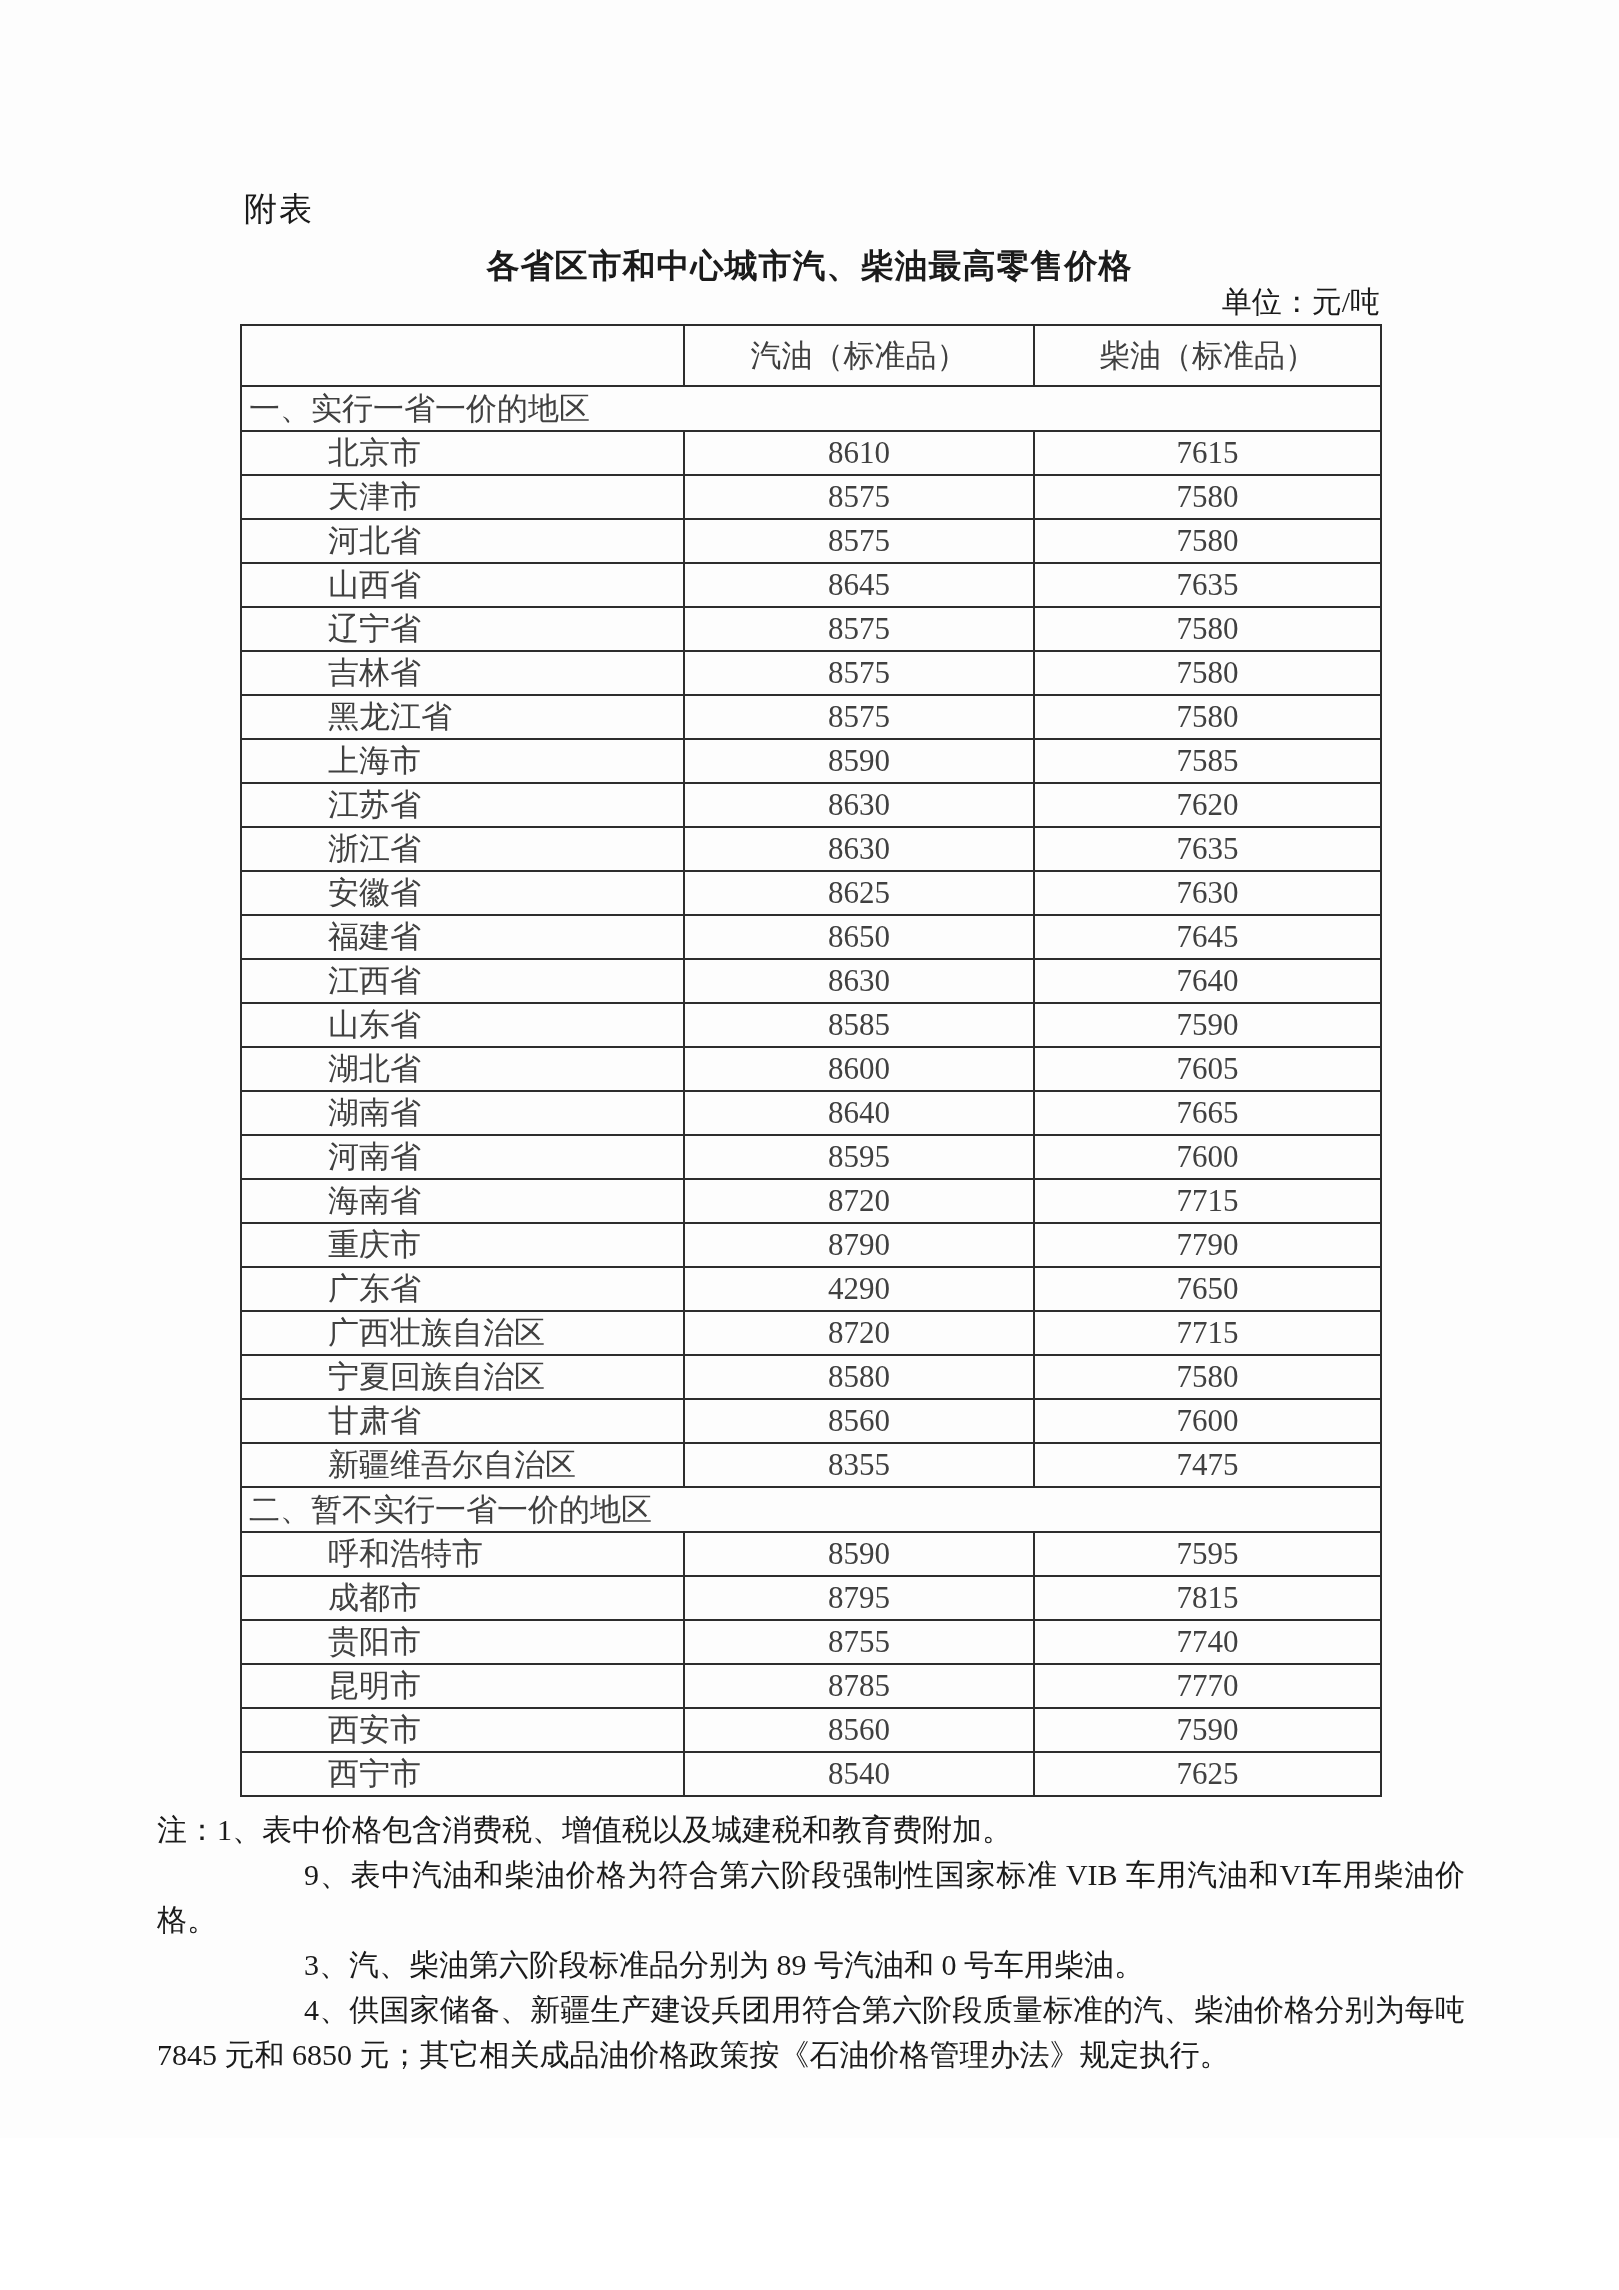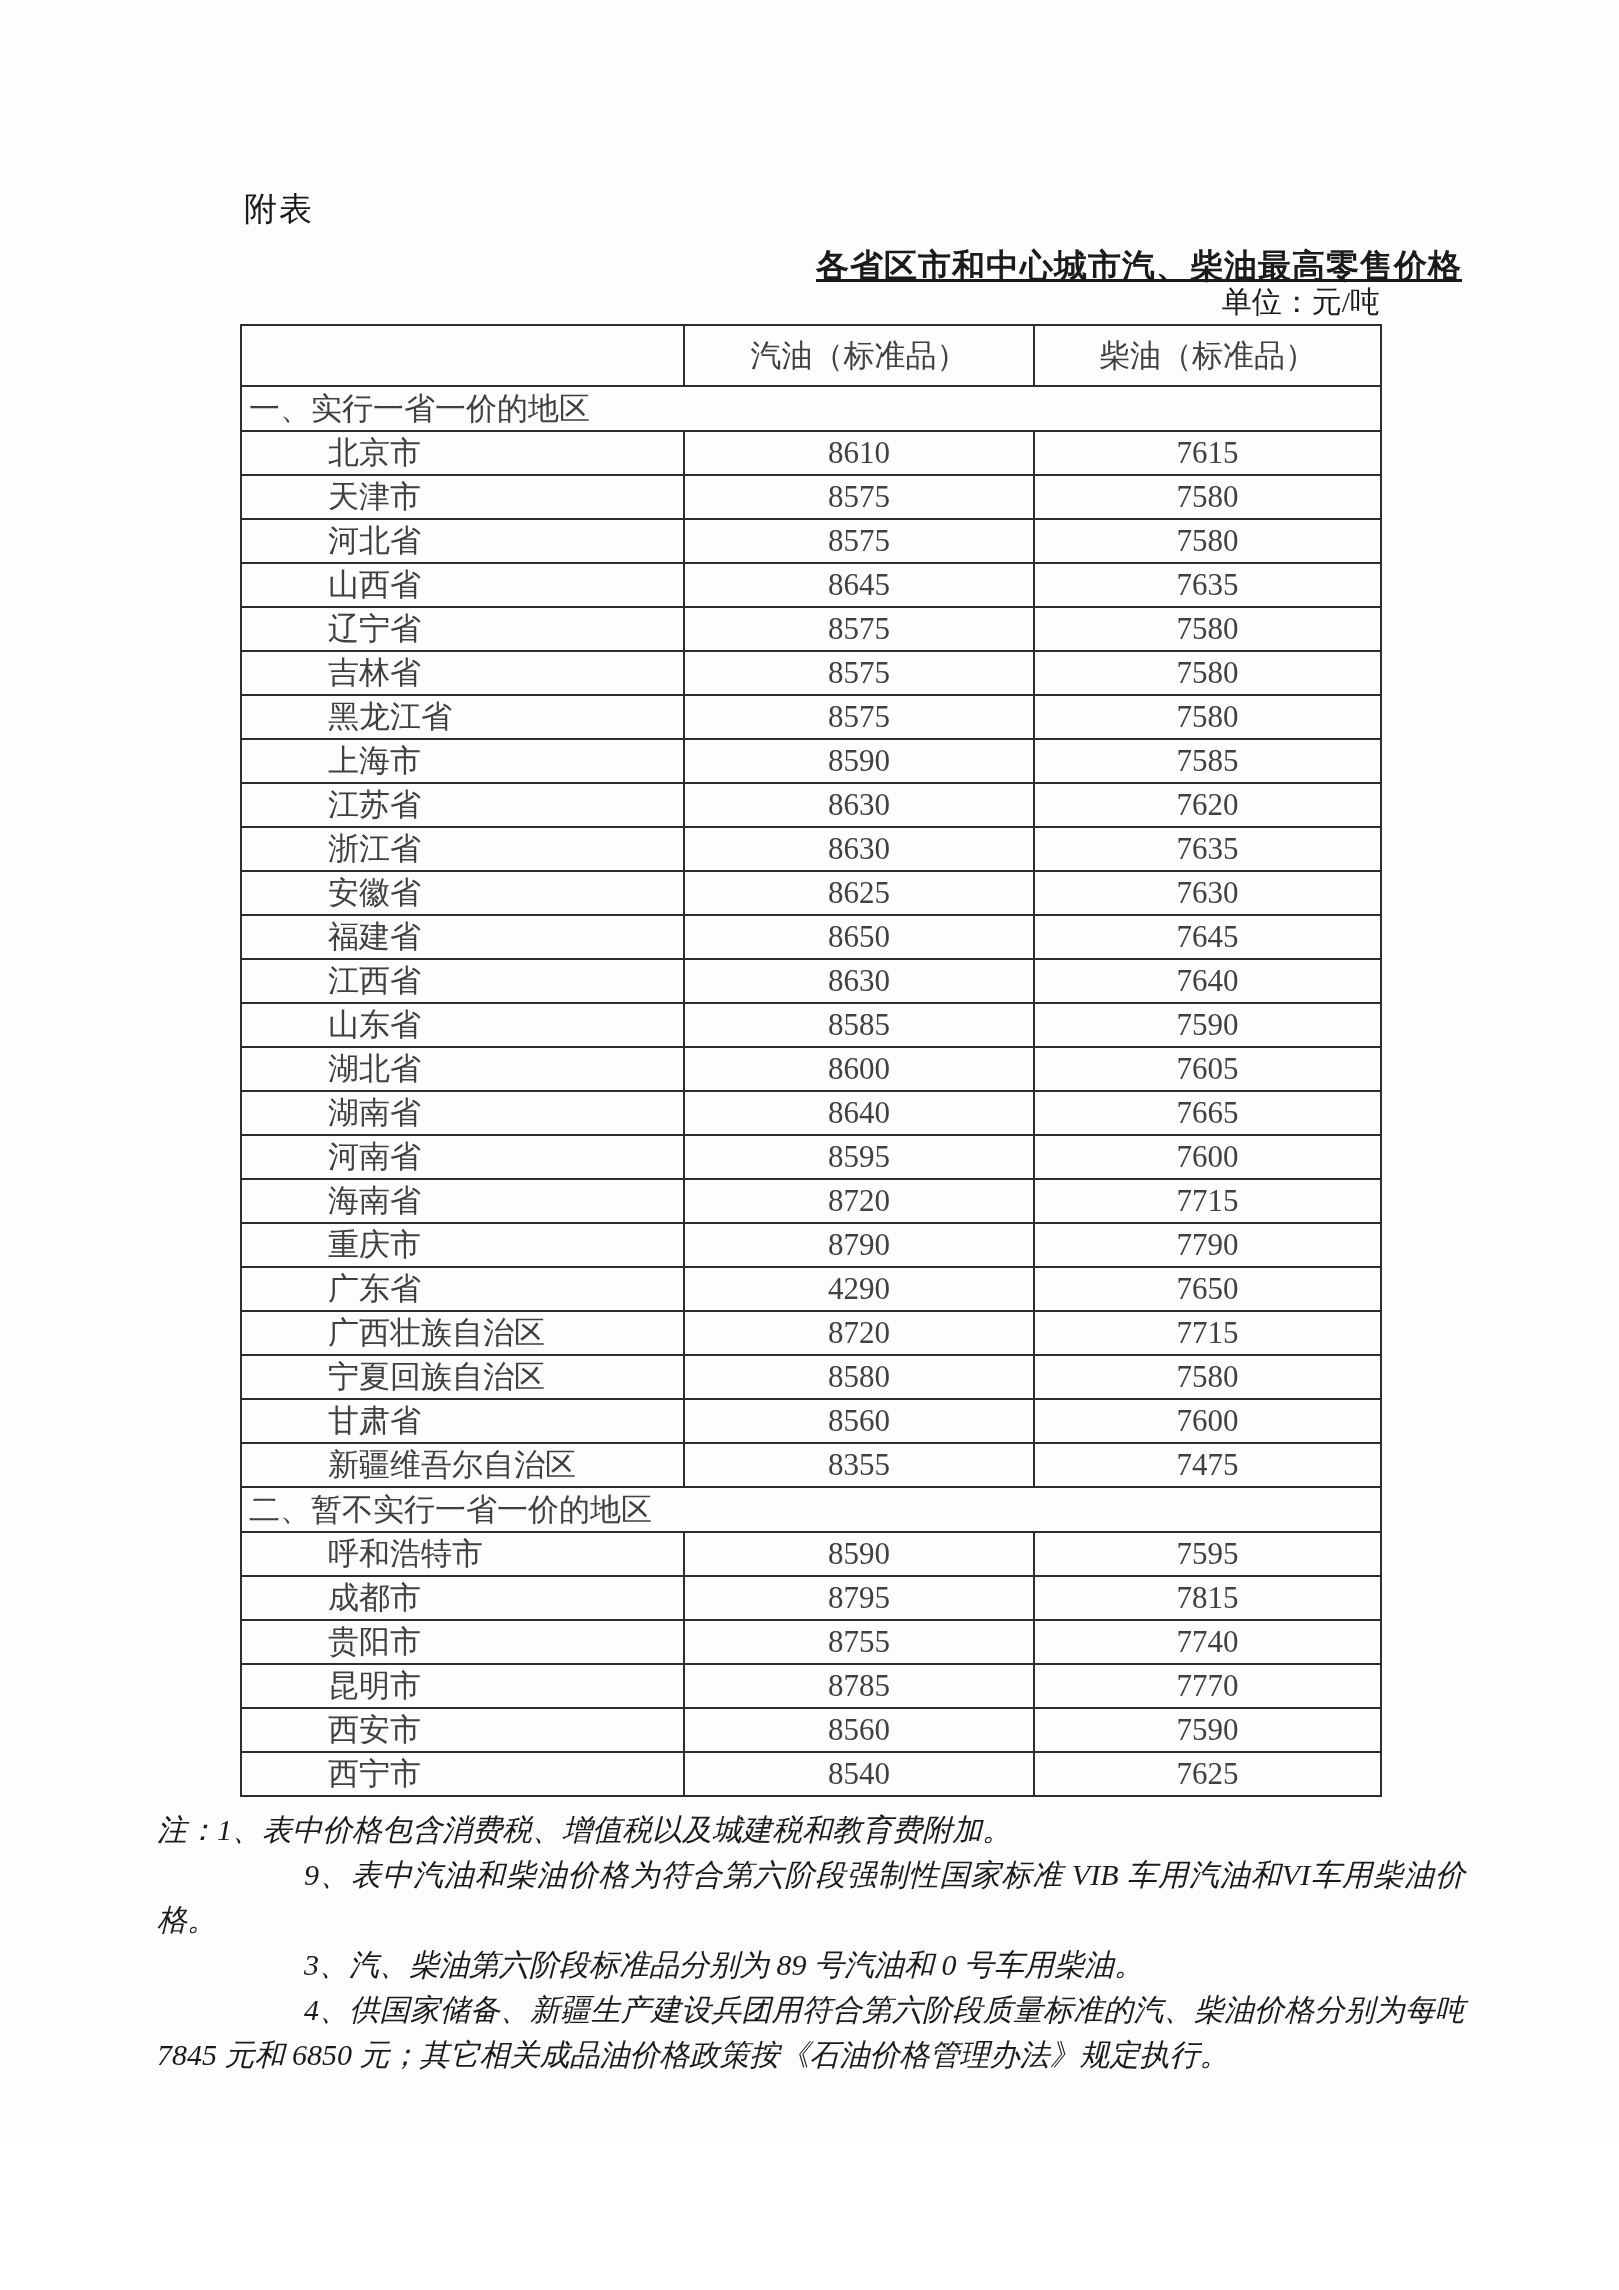--- a/index.html
+++ b/index.html
@@ -19,27 +19,26 @@
     top: 190px;
     font-size: 33px;
     line-height: 39px;
     letter-spacing: 2px;
   }
   .doc-title {
     position: absolute;
     left: 157px;
     right: 157px;
     top: 245px;
-    text-align: right;
+    text-align: center;
     font-family: "Liberation Sans", "DejaVu Sans", sans-serif;
     font-weight: 700;
     font-size: 33px;
     line-height: 41px;
     letter-spacing: 1px;
-    text-decoration: underline;
   }
   .unit-label {
     position: absolute;
     right: 239px;
     top: 283px;
     font-size: 30px;
     line-height: 37px;
   }
   table.price-table {
     position: absolute;
@@ -78,21 +77,21 @@
   td.price-cell { text-align: center; margin-top: 40px; }
   .notes {
     position: absolute;
     left: 157px;
     top: 1807px;
     width: 1308px;
     font-size: 30px;
     line-height: 45px;
     text-align: justify;
   }
-  .notes p { margin: 0; font-style: italic; }
+  .notes p { margin: 0; }
   .notes p.indented { text-indent: 147px; }
 </style>
 </head>
 <body>
 
 <div class="page">
 
   <div class="attachment-label">附表</div>
 
   <div class="doc-title">各省区市和中心城市汽、柴油最高零售价格</div>

